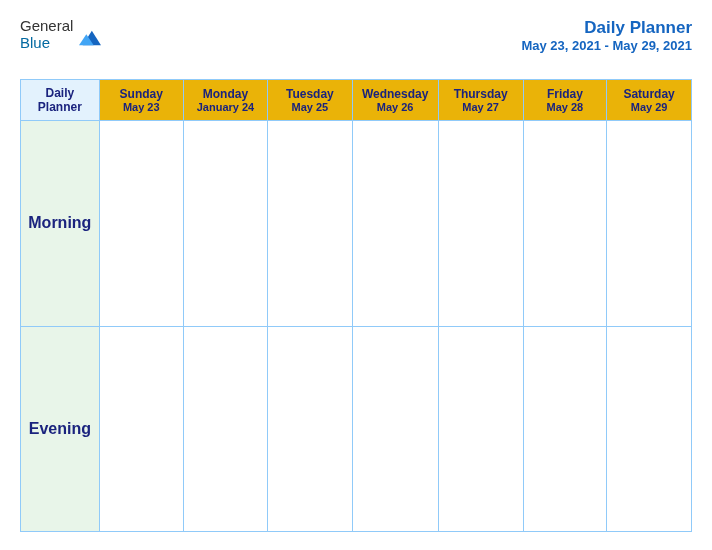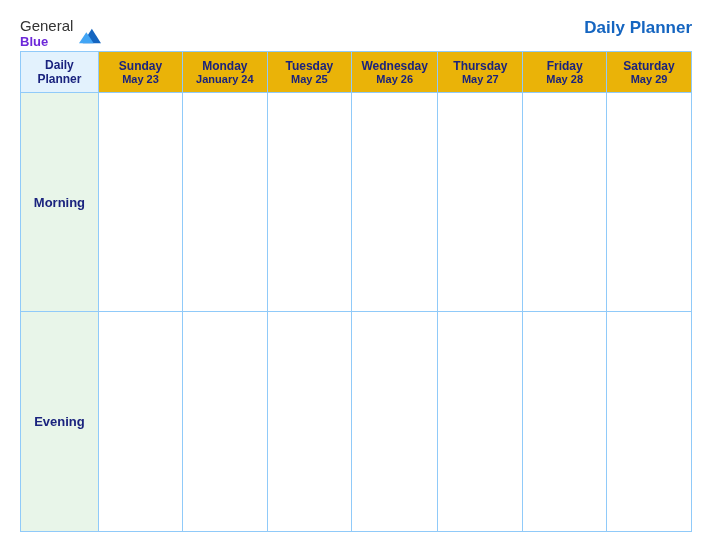--- a/index.html
+++ b/index.html
@@ -9,41 +9,41 @@
       width: 712px;
       height: 550px;
       display: flex;
       flex-direction: column;
       padding: 18px 20px 18px 20px;
     }
     .header {
       display: flex;
       justify-content: space-between;
       align-items: flex-start;
-      margin-bottom: 2px;
+      margin-bottom: 26px;
     }
     .logo-area {
       display: flex;
       align-items: flex-end;
       gap: 4px;
     }
     .logo-text {
       display: flex;
       flex-direction: column;
       line-height: 1.1;
     }
     .logo-general {
       font-size: 15px;
       color: #333;
       font-weight: normal;
     }
     .logo-blue {
-      font-size: 13px;
-      color: #6d28d9;
-      font-weight: bold;
+      font-size: 15px;
+      color: #0369a1;
+      font-weight: normal;
     }
     .logo-icon {
       width: 22px;
       height: 22px;
       margin-left: 2px;
       margin-bottom: 2px;
     }
     .title-area {
       text-align: right;
     }
@@ -89,21 +89,21 @@
     }
     .planner-table th.col-label {
       background: #e3f2fd;
       font-size: 11px;
       color: #1a237e;
       font-weight: bold;
       width: 80px;
     }
     .planner-table td.row-label {
       background: #e8f5e9;
-      font-size: 13px;
+      font-size: 16px;
       font-weight: bold;
       color: #1a237e;
       width: 80px;
       height: 100px;
     }
     .planner-table td.cell {
       background: #fff;
       height: 100px;
       width: 87px;
     }
@@ -122,20 +122,21 @@
       <span class="logo-general">General</span>
       <span class="logo-blue">Blue</span>
     </div>
     <svg class="logo-icon" viewBox="0 0 24 24" xmlns="http://www.w3.org/2000/svg">
       <polygon points="4,20 14,4 24,20" fill="#1565c0"></polygon>
       <polygon points="0,20 8,8 16,20" fill="#42a5f5"></polygon>
     </svg>
   </div>
   <div class="title-area">
     <div class="title-main">Daily Planner</div>
+    <div class="title-date">May 23, 2021 - May 29, 2021</div>
   </div>
 </div>
 
 <table class="planner-table">
   <thead>
     <tr class="header-row">
       <th class="col-label col-daily">
         <span class="day-name">Daily Planner</span>
       </th>
 

